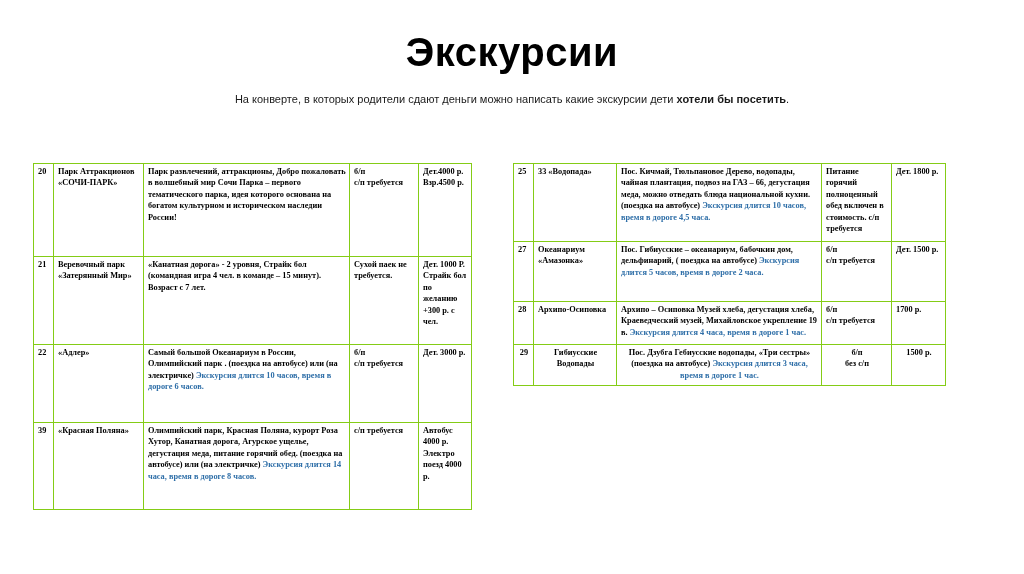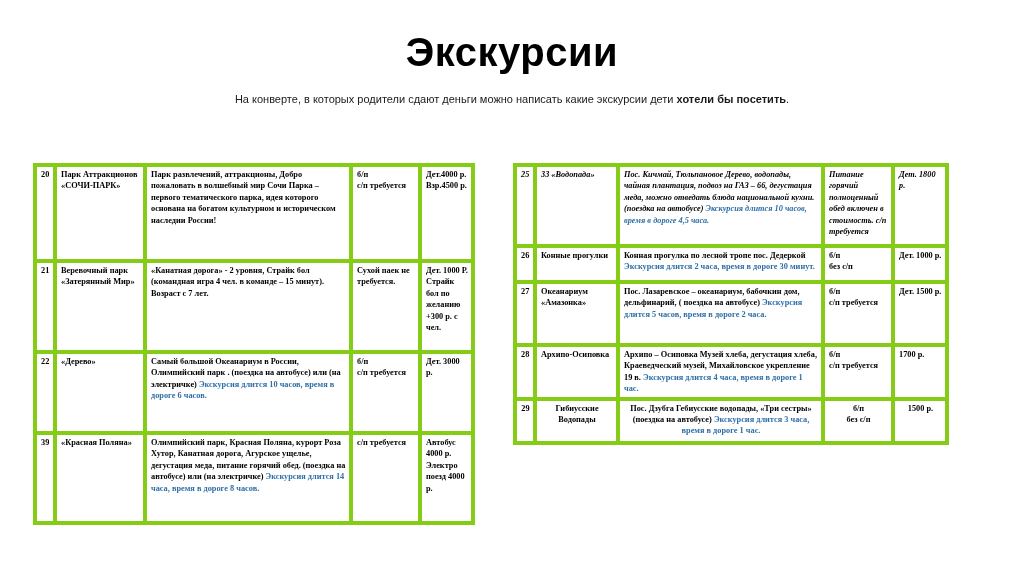--- a/index.html
+++ b/index.html
@@ -46,21 +46,21 @@
   .xl-table {
     position: absolute;
     border-collapse: collapse;
     table-layout: fixed;
     font-family: "Liberation Serif", "DejaVu Serif", serif;
   }
   #table-left  { left: 33px; top: 163px; width: 438px; }
   #table-right { left: 513px; top: 163px; width: 432px; }
 
   .xl-table td {
-    border: 4px solid #84cc16;
+    border: 1px solid #84cc16;
     vertical-align: top;
     padding: 2px 3px 2px 4px;
     font-size: 8.3px;
     line-height: 11.4px;
     font-weight: bold;
     color: #000000;
     word-wrap: break-word;
     overflow: hidden;
   }
 
@@ -94,21 +94,21 @@
     color: #4a4a4a;
   }
 
   
   .r20 td { height: 88px; }
   .r21 td { height: 83px; margin-left: 20px; }
   .r22 td { height: 73px; }
   .r23 td { height: 82px; }
   .r24 td { height: 41px; }
 
-  .rr25 td { height: 73px; font-style: italic; }
+  .rr25 td { height: 73px; }
   .rr26 td { height: 28px; }
   .rr27 td { height: 55px; }
   .rr28 td { height: 38px; }
   .rr29 td { height: 36px; text-align: center; }
 </style>
 </head>
 <body>
 
 <div class="page-title">Экскурсии</div>
 
@@ -138,21 +138,21 @@
         <td class="c-num">21</td>
         <td class="c-name">Веревочный парк «Затерянный Мир»</td>
         <td class="c-desc"><span>«Канатная дорога» - 2 уровня,
  Страйк бол (командная игра 4 чел. в команде – 15 минут).
 Возраст с 7 лет.</span></td>
         <td class="c-note tiny" style="white-space: pre-line;">Сухой паек не требуется.</td>
         <td class="c-price" style="white-space: pre-line;">Дет. 1000 Р. Страйк бол по желанию +300 р. с чел.</td>
       </tr>
       <tr class="r22">
         <td class="c-num">22</td>
-        <td class="c-name">«Дерево»</td>
+        <td class="c-name">«Адлер»</td>
         <td class="c-desc"><span>Самый большой Океанариум в России, Олимпийский парк . (поездка на автобусе) или (на электричке) </span><span class="hl">Экскурсия длится 10 часов,  время в дороге 6 часов.</span></td>
         <td class="c-note" style="white-space: pre-line;">б/п
 с/п требуется</td>
         <td class="c-price" style="white-space: pre-line;">Дет. 3000 р.</td>
       </tr>
       <tr class="r23">
         <td class="c-num">39</td>
         <td class="c-name">«Красная Поляна»</td>
         <td class="c-desc"><span> Олимпийский парк, Красная Поляна, курорт Роза Хутор, Канатная дорога, Агурское ущелье, дегустация меда,  питание горячий обед. (поездка на автобусе) или (на электричке) </span><span class="hl">Экскурсия длится 14 часа, время в дороге 8 часов.</span></td>
         <td class="c-note" style="white-space: pre-line;">с/п требуется</td>
@@ -170,32 +170,24 @@
       <col class="w-price">
   </colgroup>
   <tbody>
       <tr class="rr25">
         <td class="c-num">25</td>
         <td class="c-name">33 «Водопада»</td>
         <td class="c-desc"><span> Пос. Кичмай, Тюльпановое  Дерево, водопады, чайная плантация, подвоз  на ГАЗ – 66,  дегустация меда, можно отведать блюда национальной кухни. (поездка на автобусе) </span><span class="hl">Экскурсия длится 10 часов, время в дороге 4,5 часа.</span></td>
         <td class="c-note" style="white-space: pre-line;">Питание горячий полноценный обед включен в стоимость. с/п требуется</td>
         <td class="c-price" style="white-space: pre-line;">Дет. 1800 р.</td>
       </tr>
-      <tr class="rr26">
-        <td class="c-num">26</td>
-        <td class="c-name">Конные прогулки</td>
-        <td class="c-desc"><span> Конная прогулка по лесной тропе  пос. Дедеркой  </span><span class="hl">Экскурсия длится 2 часа,  время в дороге 30 минут.</span></td>
-        <td class="c-note" style="white-space: pre-line;">б/п
- без с/п</td>
-        <td class="c-price" style="white-space: pre-line;">Дет. 1000 р.</td>
-      </tr>
       <tr class="rr27">
         <td class="c-num">27</td>
         <td class="c-name">Океанариум «Амазонка»</td>
-        <td class="c-desc"><span> Пос.  Лазаревское – океанариум, бабочкин дом, дельфинарий, ( поездка на автобусе) </span><span class="hl">Экскурсия длится 5 часов,  время в дороге 2 часа.</span></td>
+        <td class="c-desc"><span> Пос.  Гибиусские – океанариум, бабочкин дом, дельфинарий, ( поездка на автобусе) </span><span class="hl">Экскурсия длится 5 часов,  время в дороге 2 часа.</span></td>
         <td class="c-note" style="white-space: pre-line;">б/п
 с/п требуется</td>
         <td class="c-price" style="white-space: pre-line;">Дет. 1500 р.</td>
       </tr>
       <tr class="rr28">
         <td class="c-num">28</td>
         <td class="c-name">Архипо-Осиповка</td>
         <td class="c-desc"><span>Архипо – Осиповка Музей  хлеба, дегустация хлеба, Краеведческий музей, Михайловское укрепление 19 в. </span><span class="hl">Экскурсия длится 4 часа,  время в дороге  1 час.</span></td>
         <td class="c-note" style="white-space: pre-line;">б/п
 с/п требуется</td>

